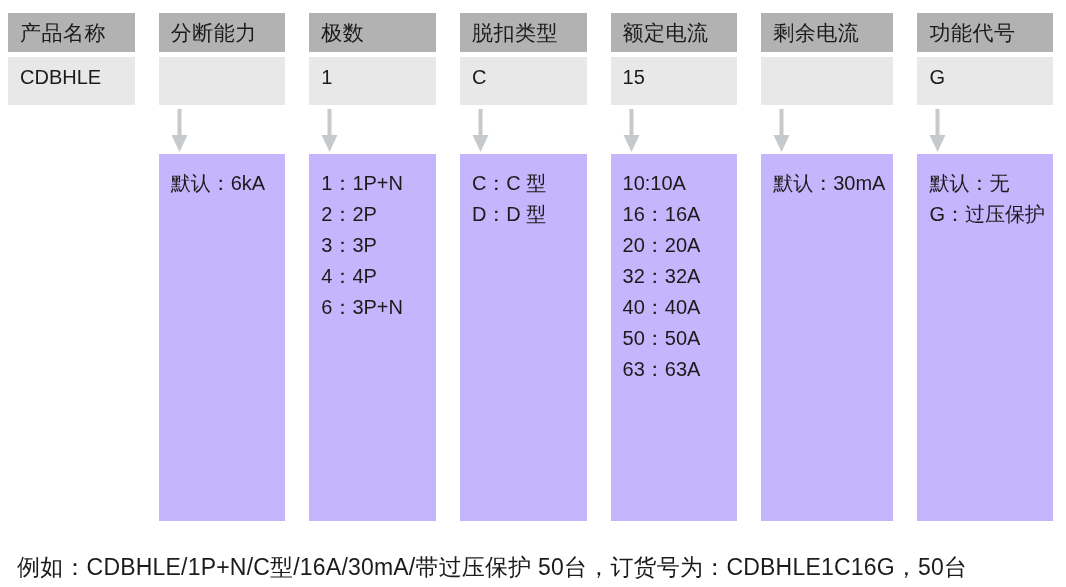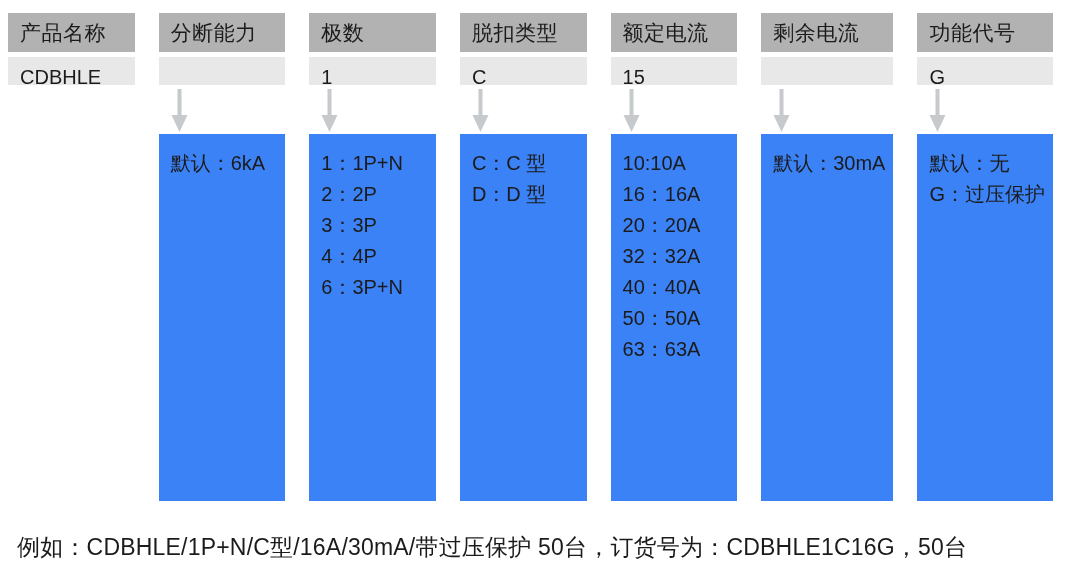--- a/index.html
+++ b/index.html
@@ -27,36 +27,36 @@
     line-height: 39px;
     padding-left: 12px;
     font-size: 21px;
     letter-spacing: 0.5px;
     box-sizing: border-box;
     white-space: nowrap;
     overflow: hidden;
   }
   .val {
     margin-top: 5px;
-    height: 28px;
+    height: 48px;
     background: #e8e8e8;
     line-height: 40px;
     padding-left: 12px;
     font-size: 20px;
     box-sizing: border-box;
   }
   .arrowzone {
     height: 49px;
     display: flex;
     align-items: flex-start;
   }
   .arrowzone svg { margin: 4px 0 0 12px; display: block; }
   .opts {
     height: 367px;
-    background: #3b82f6;
+    background: #c4b5fd;
     padding: 14px 8px 16px 12px;
     box-sizing: border-box;
     font-size: 20px;
   }
   .opts.empty { background: transparent; padding: 0; }
   .option-line {
     line-height: 31px;
     white-space: nowrap;
   }
   .note {

